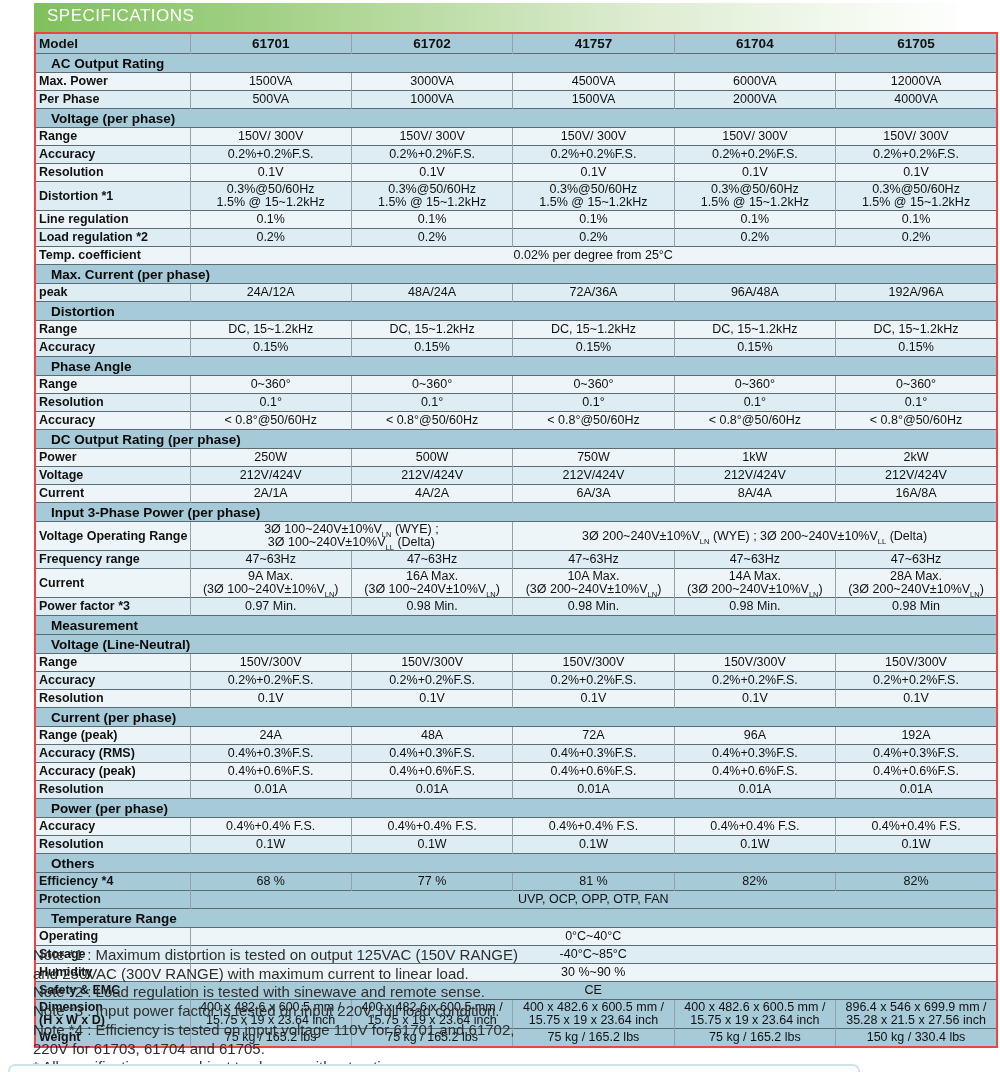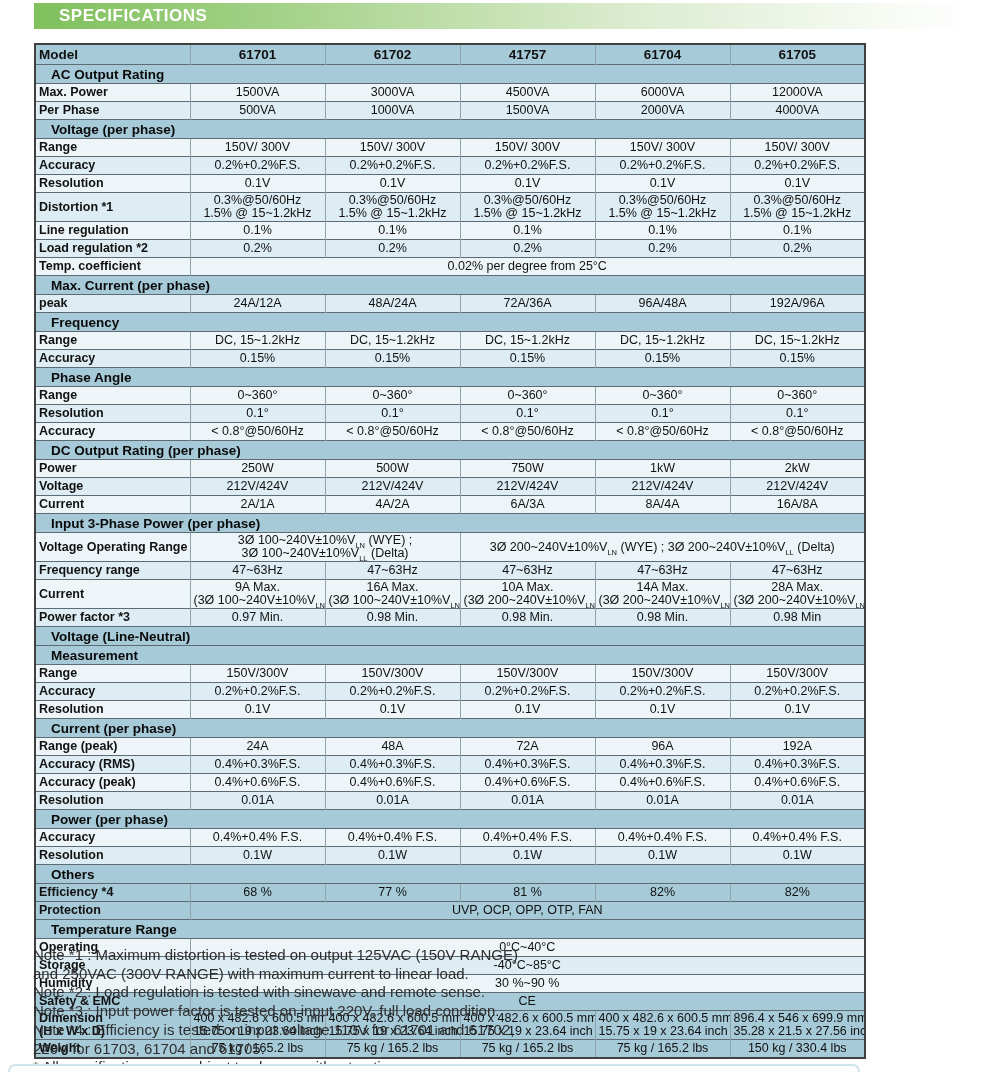--- a/index.html
+++ b/index.html
@@ -2,29 +2,29 @@
 <html><head>
 <meta charset="utf-8">
 <style>
   html,body{margin:0;padding:0;}
   body{
     width:1000px;height:1072px;position:relative;background:#ffffff;
     font-family:"Liberation Sans",sans-serif;color:#111;
     -webkit-font-smoothing:antialiased;
   }
   .banner{
-    position:absolute;left:34px;top:3px;width:924px;height:26px;
+    position:absolute;left:34px;top:3px;width:924px;height:36px;
     background:linear-gradient(to right,#7fc05c 0%,#a9d48e 30%,#dcecd0 65%,#f7fbf4 92%,#fdfefd 100%);
-    color:#ffffff;font-weight:bold;font-size:17px;line-height:26px;
-    padding-left:25px;letter-spacing:0.5px;box-sizing:border-box;
+    color:#ffffff;font-weight:normal;font-size:17px;line-height:26px;
+    padding-left:13px;letter-spacing:0.5px;box-sizing:border-box;
   }
   table.spec{
-    position:absolute;left:34px;top:43px;width:832px;
+    position:absolute;left:34px;top:32px;width:964px;
     border-collapse:collapse;table-layout:fixed;
-    border:2px solid #404040;
+    border:2px solid #ef4444;
   }
   table.spec td{
     border-top:1px solid #5d6c74;
     font-size:12.5px;line-height:13px;
     padding:1px 3px;vertical-align:middle;
     overflow:hidden;white-space:nowrap;
   }
   td.label{
     text-align:left;padding-left:6px;background:inherit;font-weight:bold;
   }
@@ -157,21 +157,21 @@
       </tr>
       <tr class="data rowalt">
         <td class="label">peak</td>
         <td class="val">24A/12A</td>
         <td class="val">48A/24A</td>
         <td class="val">72A/36A</td>
         <td class="val">96A/48A</td>
         <td class="val">192A/96A</td>
       </tr>
       <tr class="section">
-        <td colspan="6">Frequency</td>
+        <td colspan="6">Distortion</td>
       </tr>
       <tr class="data rowlight">
         <td class="label">Range</td>
         <td class="val">DC, 15~1.2kHz</td>
         <td class="val">DC, 15~1.2kHz</td>
         <td class="val">DC, 15~1.2kHz</td>
         <td class="val">DC, 15~1.2kHz</td>
         <td class="val">DC, 15~1.2kHz</td>
       </tr>
       <tr class="data rowalt">
@@ -262,24 +262,24 @@
       </tr>
       <tr class="data rowalt">
         <td class="label">Power factor *3</td>
         <td class="val">0.97 Min.</td>
         <td class="val">0.98 Min.</td>
         <td class="val">0.98 Min.</td>
         <td class="val">0.98 Min.</td>
         <td class="val">0.98 Min</td>
       </tr>
       <tr class="section">
+        <td colspan="6">Measurement</td>
+      </tr>
+      <tr class="section">
         <td colspan="6">Voltage (Line-Neutral)</td>
-      </tr>
-      <tr class="section">
-        <td colspan="6">Measurement</td>
       </tr>
       <tr class="data rowlight">
         <td class="label">Range</td>
         <td class="val">150V/300V</td>
         <td class="val">150V/300V</td>
         <td class="val">150V/300V</td>
         <td class="val">150V/300V</td>
         <td class="val">150V/300V</td>
       </tr>
       <tr class="data rowalt">

